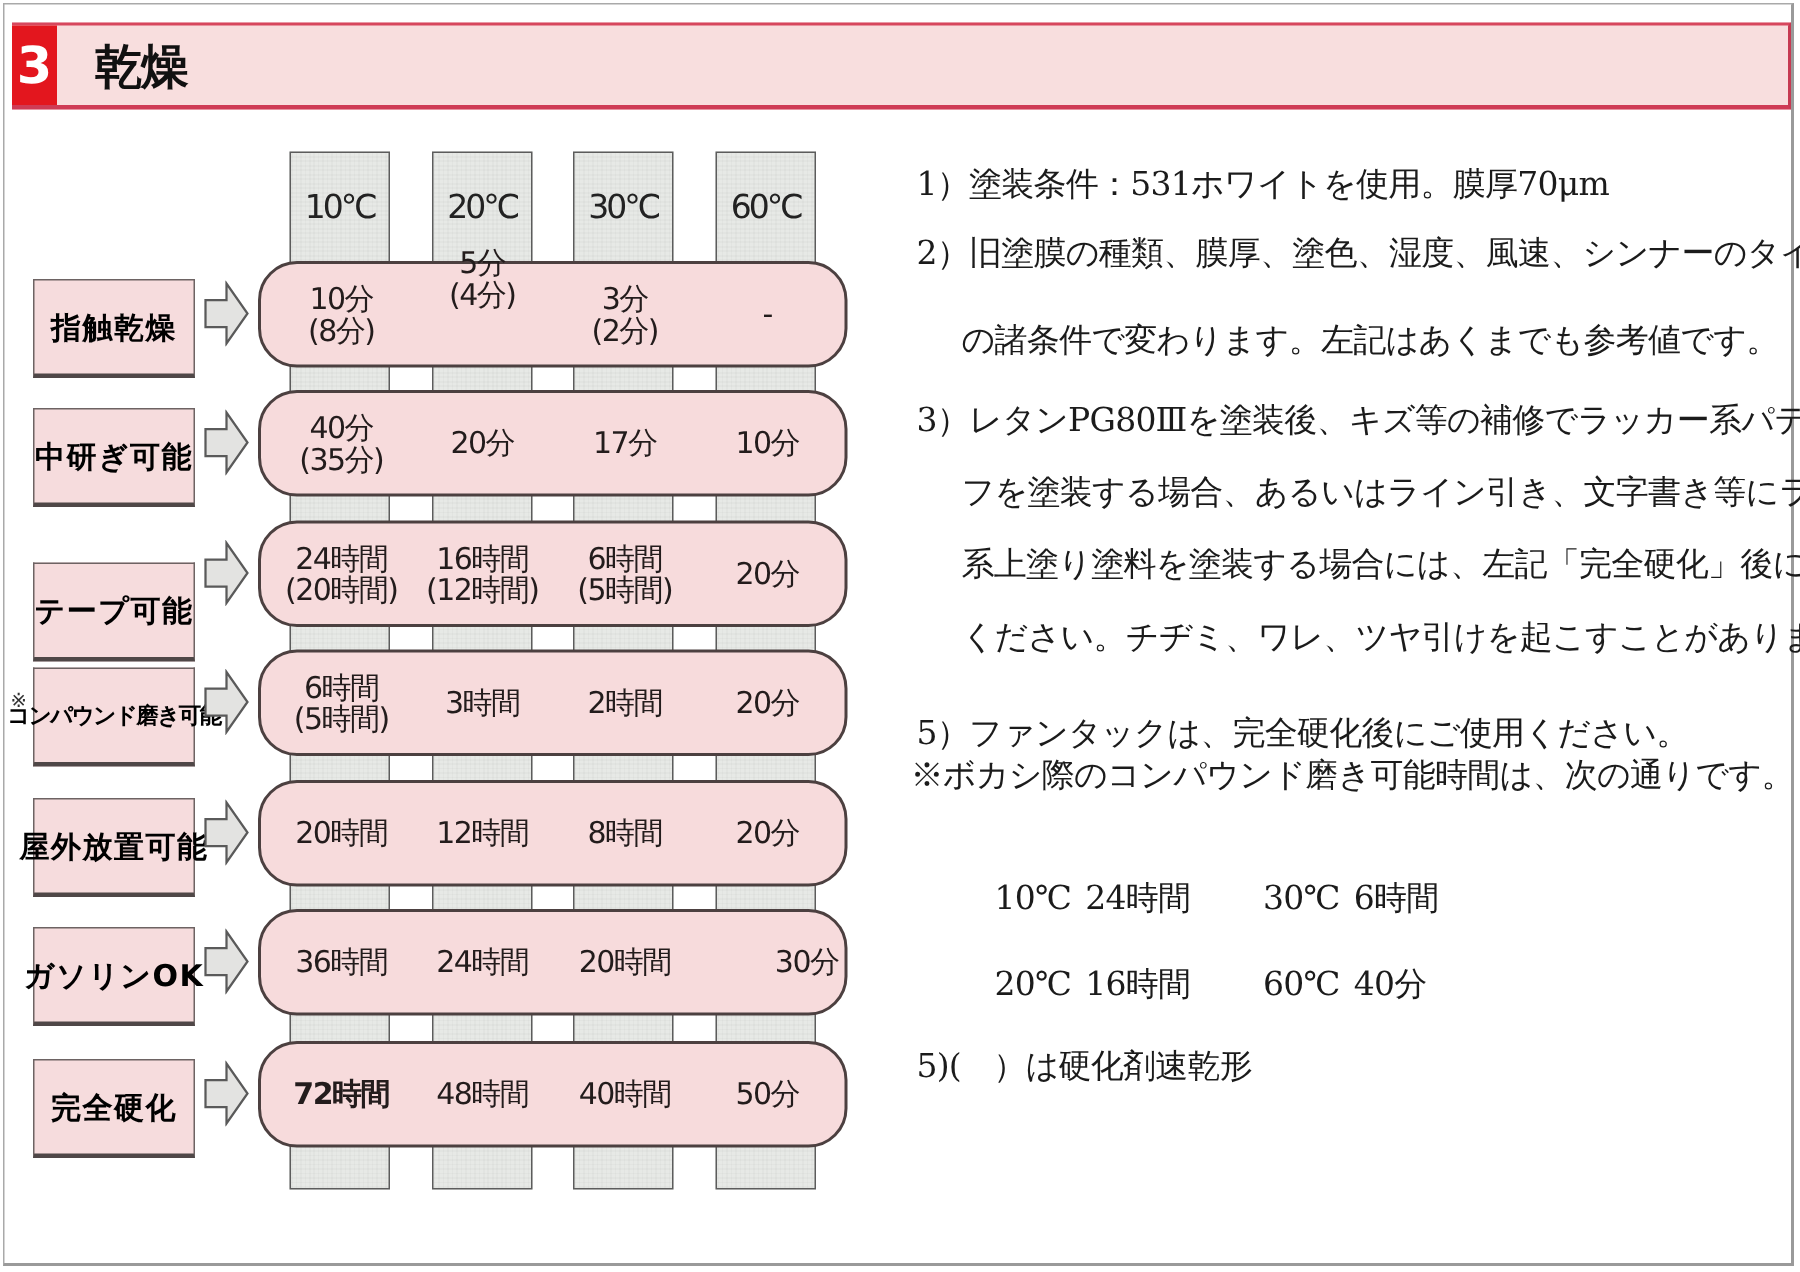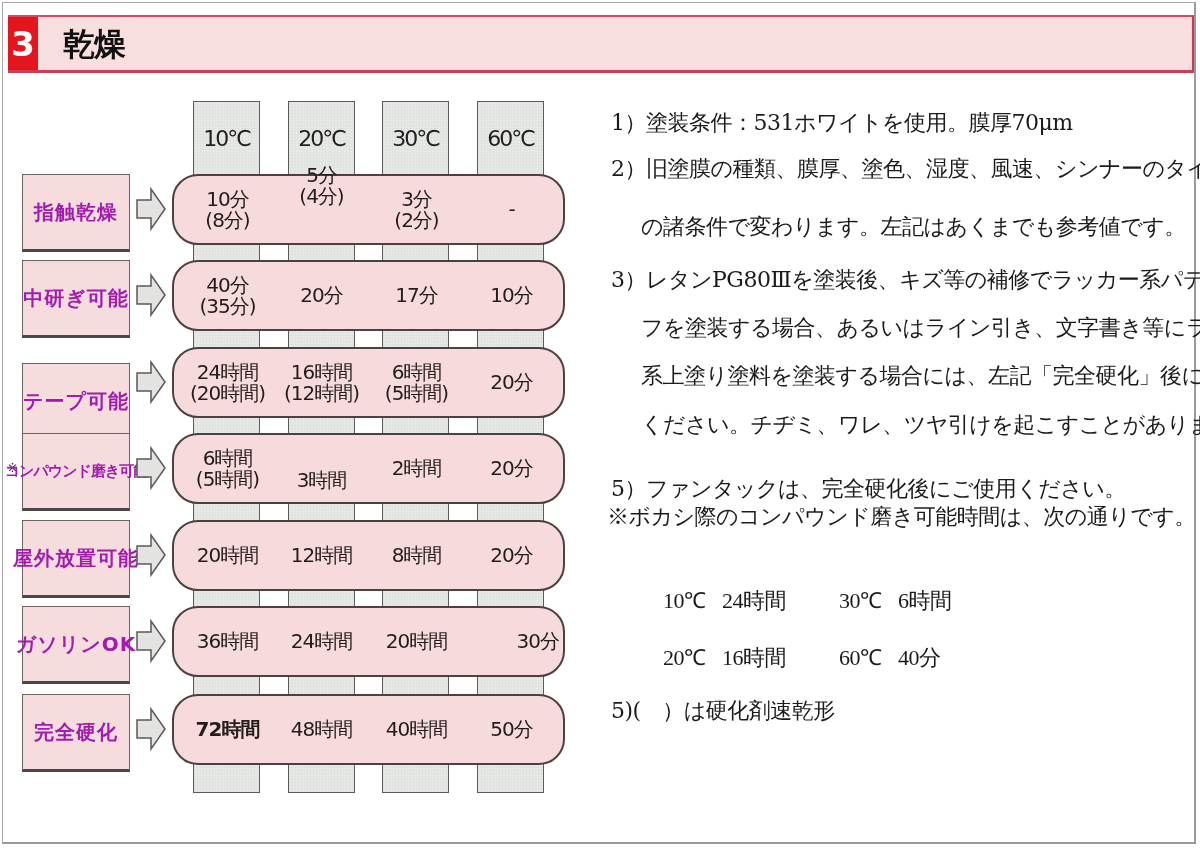--- a/index.html
+++ b/index.html
@@ -39,24 +39,24 @@
                       repeating-linear-gradient(90deg, rgba(0,0,0,0.025) 0 1px, transparent 1px 3px);
     border: 1.5px solid #5c5c5c; box-sizing: border-box;
   }
   .temp-label {
     position: absolute; top: 101px; width: 67px; height: 73px;
     text-align: center; line-height: 76px; font-size: 22px; color: #222; letter-spacing: -2px;
   }
 
   
   .row-label {
-    position: absolute; left: 22px; width: 108px; height: 78px;
+    position: absolute; left: 22px; width: 108px; height: 66px;
     background: #f6dcdd; border: 1.5px solid #6d6363; border-bottom: 3px solid #4f4747;
     box-sizing: border-box; display: flex; align-items: center; justify-content: center;
-    font-size: 20px; font-weight: bold; color: #a21caf; letter-spacing: 1px; white-space: nowrap;
+    font-size: 20px; font-weight: bold; color: #000000; letter-spacing: 1px; white-space: nowrap; margin-top: 12px;
   }
   .row-label.small { font-size: 15px; letter-spacing: -1px; }
   .row-mark {
     position: absolute; left: 7px; font-size: 13px; color: #333;
   }
   .row-arrow { position: absolute; left: 136px; width: 30px; height: 44px; }
   .row-pill {
     position: absolute; left: 172px; width: 393px; height: 71px;
     background: #f7dbdc;
     border: 2px solid #4c4040; border-radius: 26px;
@@ -69,21 +69,21 @@
   }
 
   
   .notes {
     position: absolute; left: 611px; top: 108px; width: 585px;
     font-family: "DejaVu Serif", serif; font-size: 22px; color: #1b1b1b;
     letter-spacing: -0.5px;
   }
   .note-line { position: absolute; left: 0; white-space: nowrap; }
   .note-line.indent { left: 30px; }
-  .sub-grid { position: absolute; left: 52px; white-space: nowrap; font-family: Liberation Serif, serif; }
+  .sub-grid { position: absolute; left: 52px; white-space: nowrap; }
   .sub-grid span { display: inline-block; }
 </style>
 </head>
 <body>
 
 <div class="page-frame"></div>
 
 <div class="section-header">
   <div class="section-number">3</div>
   <div class="section-title">乾燥</div>
@@ -164,21 +164,21 @@
     <div class="row-mark" style="top:460px">※</div>
     <div class="row-label small" style="top:433px">コンパウンド磨き可能</div>
     <div class="row-arrow" style="top:446px"><svg width="30" height="44" viewBox="0 0 30 44">
         <path d="M1 13 H15 V2 L29 22 L15 42 V31 H1 Z" fill="#e3e3e1" stroke="#5a5a5a" stroke-width="1.5"></path>
       </svg></div>
     <div class="row-pill" style="top:433px"></div>
     <div class="cell" style="left:180px; top:433px; height:71px;">
       <span>6時間</span>
       <span>(5時間)</span>
     </div>
-    <div class="cell" style="left:274px; top:433px; height:71px;margin-top:12px;">
+    <div class="cell" style="left:274px; top:433px; height:71px;">
       <span>3時間</span>
     </div>
     <div class="cell" style="left:369px; top:433px; height:71px;">
       <span>2時間</span>
     </div>
     <div class="cell" style="left:464px; top:433px; height:71px;">
       <span>20分</span>
     </div>
     <div class="row-mark" style="top:547px"></div>
     <div class="row-label" style="top:520px">屋外放置可能</div>

